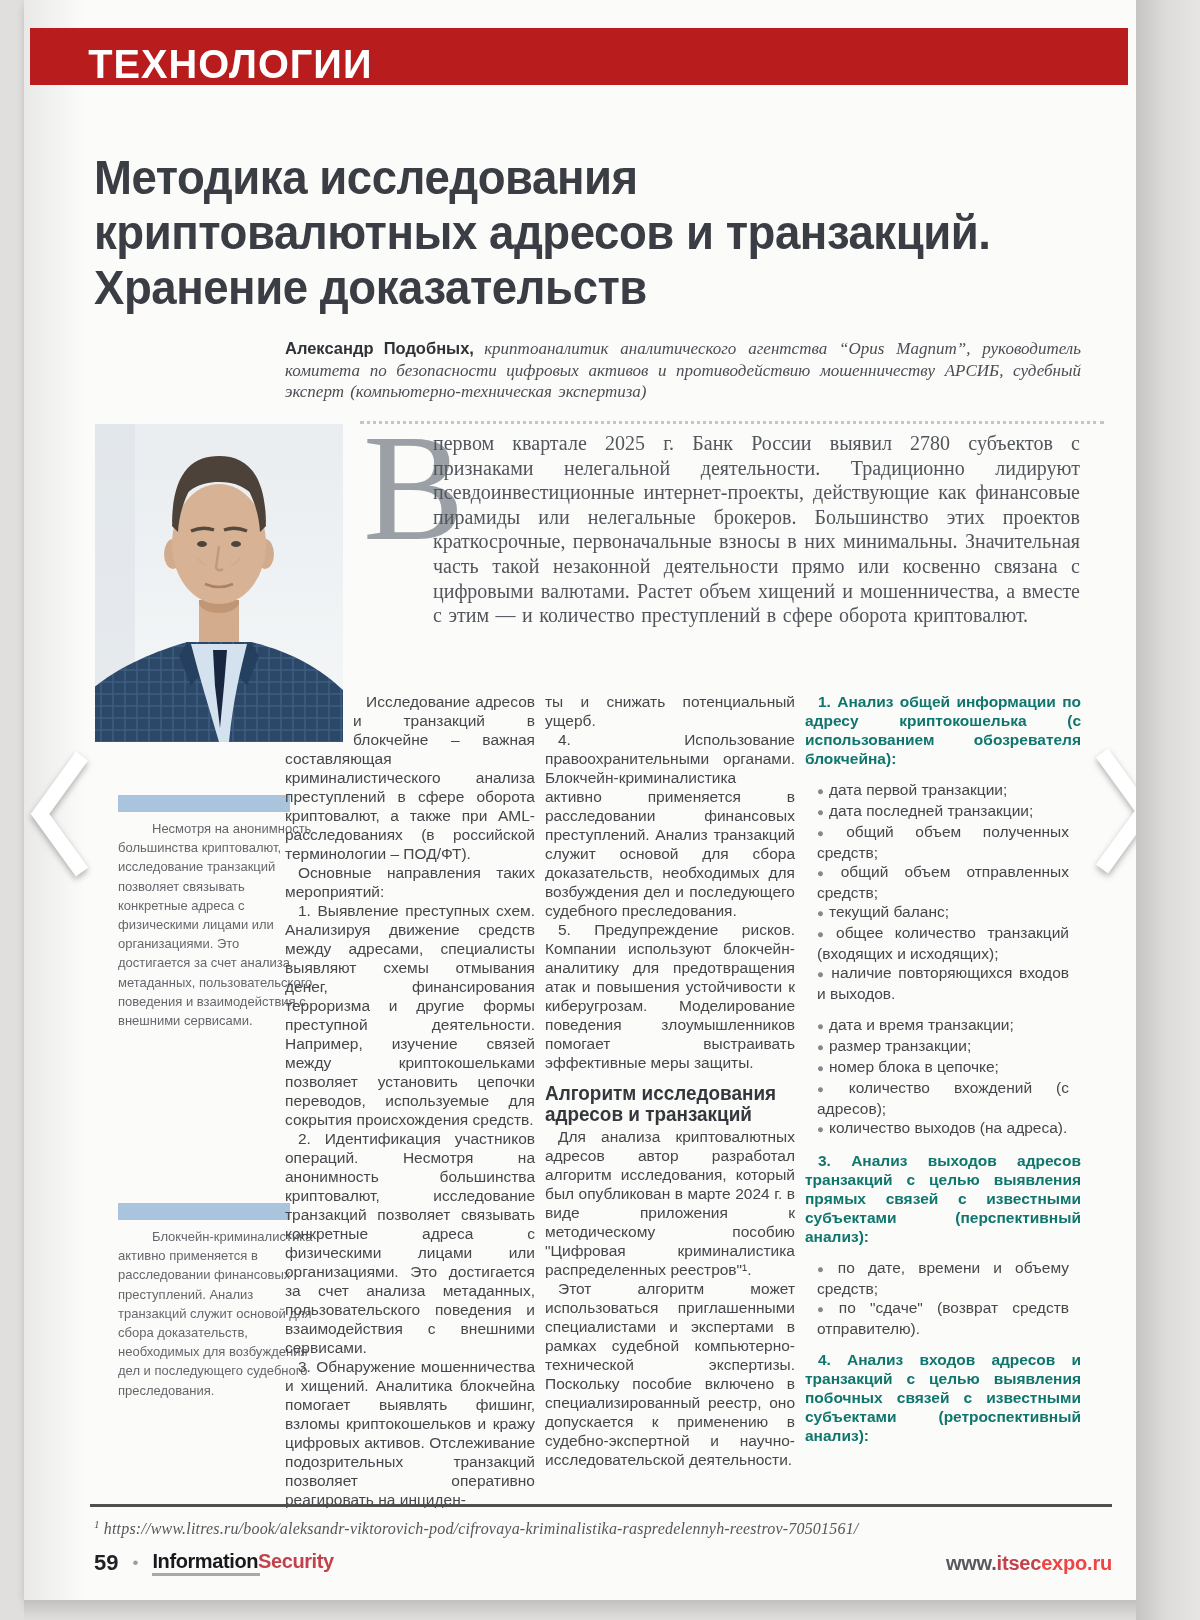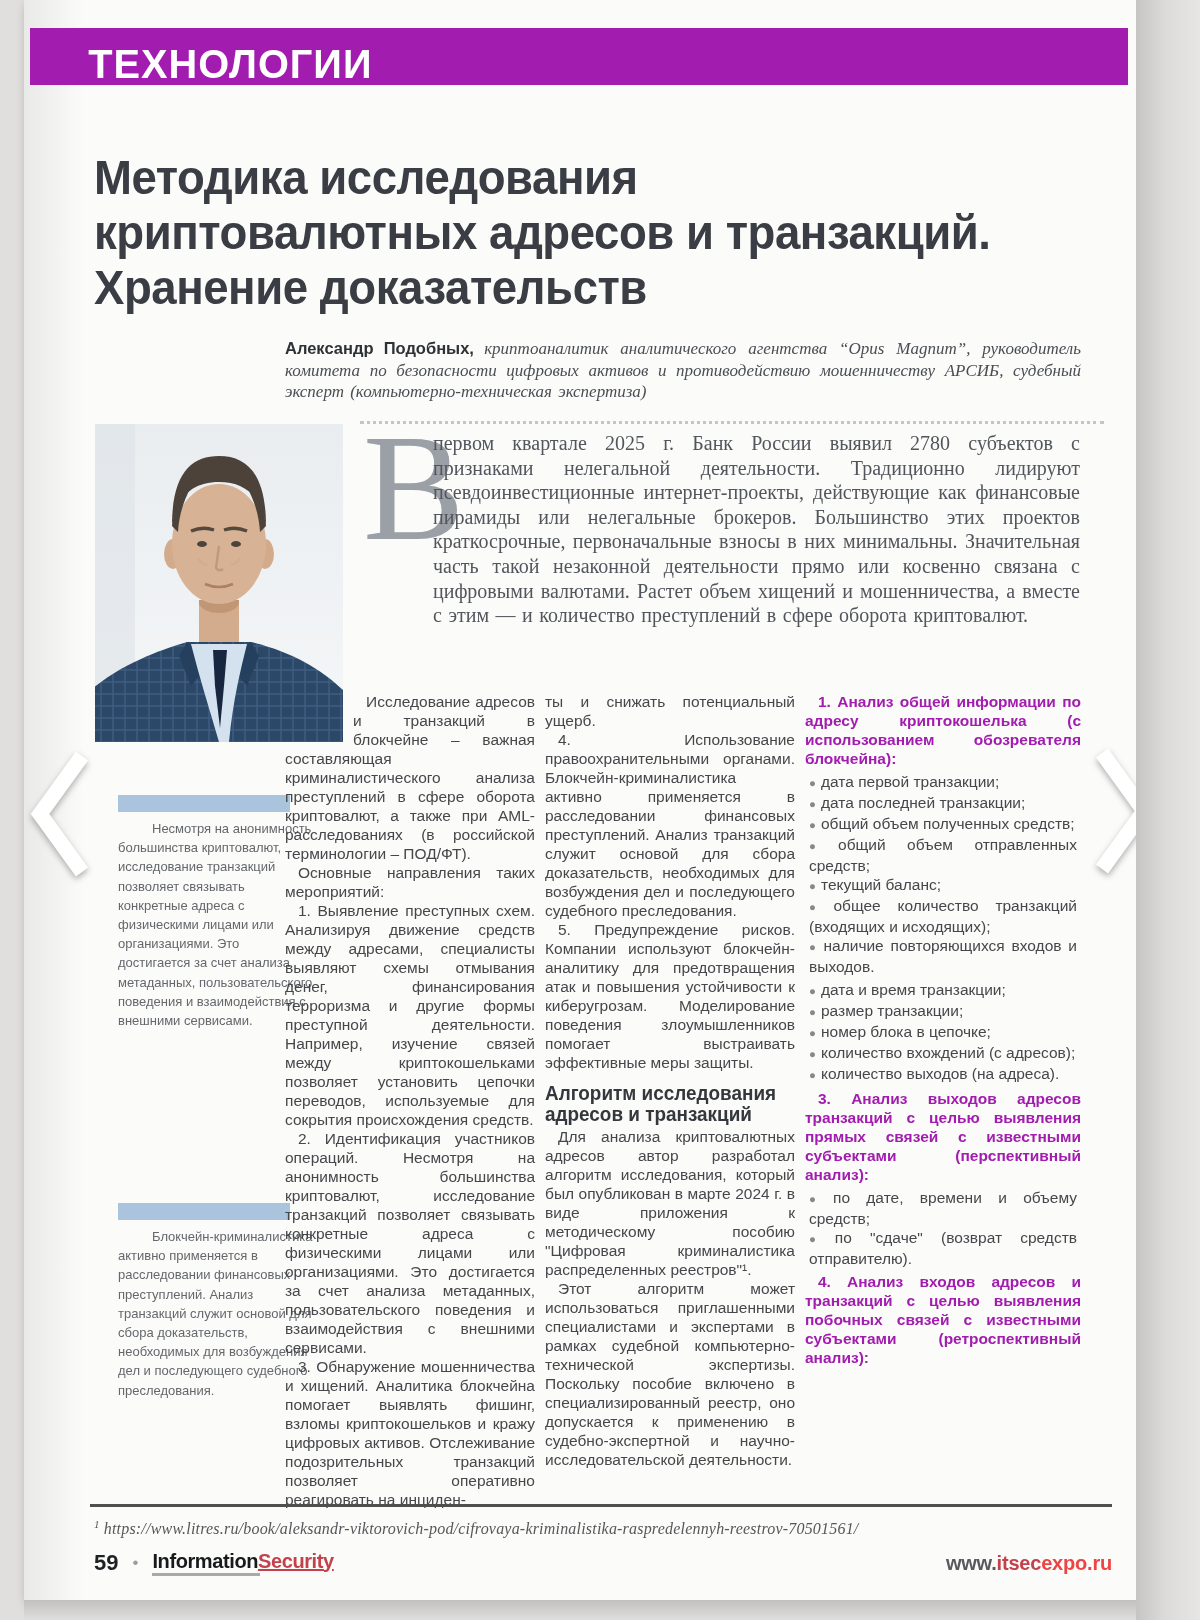--- a/index.html
+++ b/index.html
@@ -82,58 +82,58 @@
     font-size:15.5px;line-height:19px;color:#45474b;text-align:justify;
   }
   .col p{margin:0;text-indent:13px;}
   .col p.noindent{text-indent:0;}
   .photo-spacer{float:left;width:68px;height:57px;}
   .col-heading{
     margin:11px 0 3px;color:#34373c;font-weight:bold;
     transform:scaleX(.97);transform-origin:left;
   }
   .col-heading span{display:block;font-size:19.5px;line-height:20.5px;}
-  .num-label{font-weight:bold;color:#a21caf;}
-  .blist{list-style:none;margin:4px;padding:0;}
+  .num-label{font-weight:bold;color:#0f766e;}
+  .blist{list-style:none;margin:12px;padding:0;}
   .blist li{margin:0;}
   .blt{color:#85888c;font-size:11.5px;margin-right:5px;}
   
   .footnote-rule{position:absolute;left:66px;top:1504px;width:1022px;height:3px;background:#4f4f4f;}
   .footnote{
     position:absolute;left:70px;top:1518px;width:1010px;
     font-family:"Liberation Serif",serif;font-style:italic;
     font-size:16px;color:#55575a;letter-spacing:.2px;
   }
   .footnote sup{font-size:11px;margin-right:4px;}
   .footer{
     position:absolute;left:70px;top:1550px;width:1018px;
     display:flex;align-items:center;
   }
   .page-num{font-size:22px;font-weight:bold;color:#1f2124;}
   .footer-dot{color:#9a9da1;margin:0 14px;font-size:17px;}
   .brand{line-height:1;}
   .brand-black{font-size:20px;font-weight:bold;color:#17191c;letter-spacing:-.4px;}
-  .brand-red{font-size:20px;font-weight:bold;color:#c4414b;letter-spacing:-.4px;text-decoration:underline;}
+  .brand-red{font-size:20px;font-weight:bold;color:#c4414b;letter-spacing:-.4px;}
   .brand-tag{height:3px;width:108px;background:#a7a9ac;margin-top:2px;}
   .site{margin-left:auto;font-size:20px;font-weight:bold;letter-spacing:-.2px;}
   .site .w{color:#57595c;}
   .site .hl{color:#c4414b;}
   .site .rest{color:#ef4444;}
   
   .nav-arrow{position:absolute;width:70px;height:132px;cursor:pointer;}
   .nav-arrow svg{filter:drop-shadow(0 3px 3px rgba(0,0,0,.30));}
   .arrow-prev{left:26px;top:748px;}
   .arrow-next{left:1088px;top:745px;}
 </style>
 </head>
 <body>
 
 <div class="page">
 
-  <div class="banner" style="background:#a21caf;">
+  <div class="banner" style="background:#b91c1c;">
     <div class="banner-label">ТЕХНОЛОГИИ</div>
   </div>
 
   <div class="page-title">
     <div class="title-line">Методика исследования</div>
     <div class="title-line">криптовалютных адресов и транзакций.</div>
     <div class="title-line">Хранение доказательств</div>
   </div>
 
   <div class="byline">

